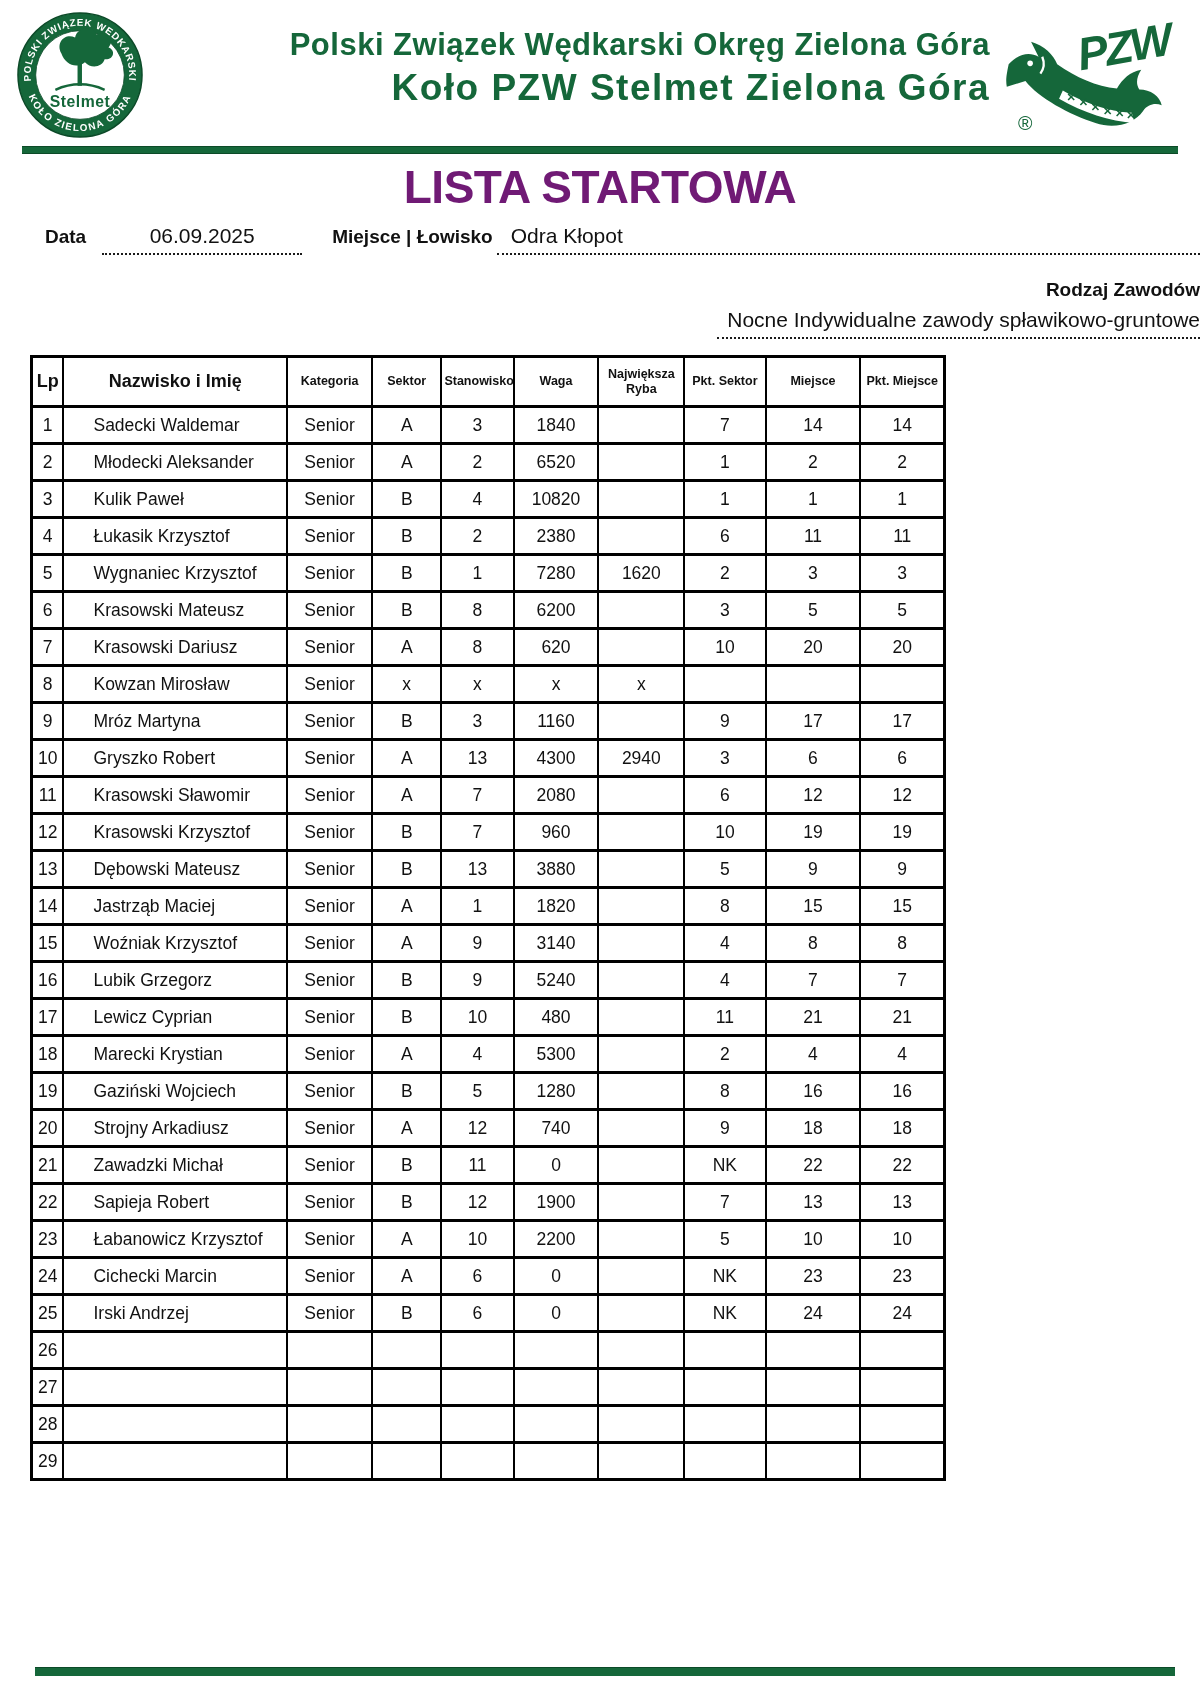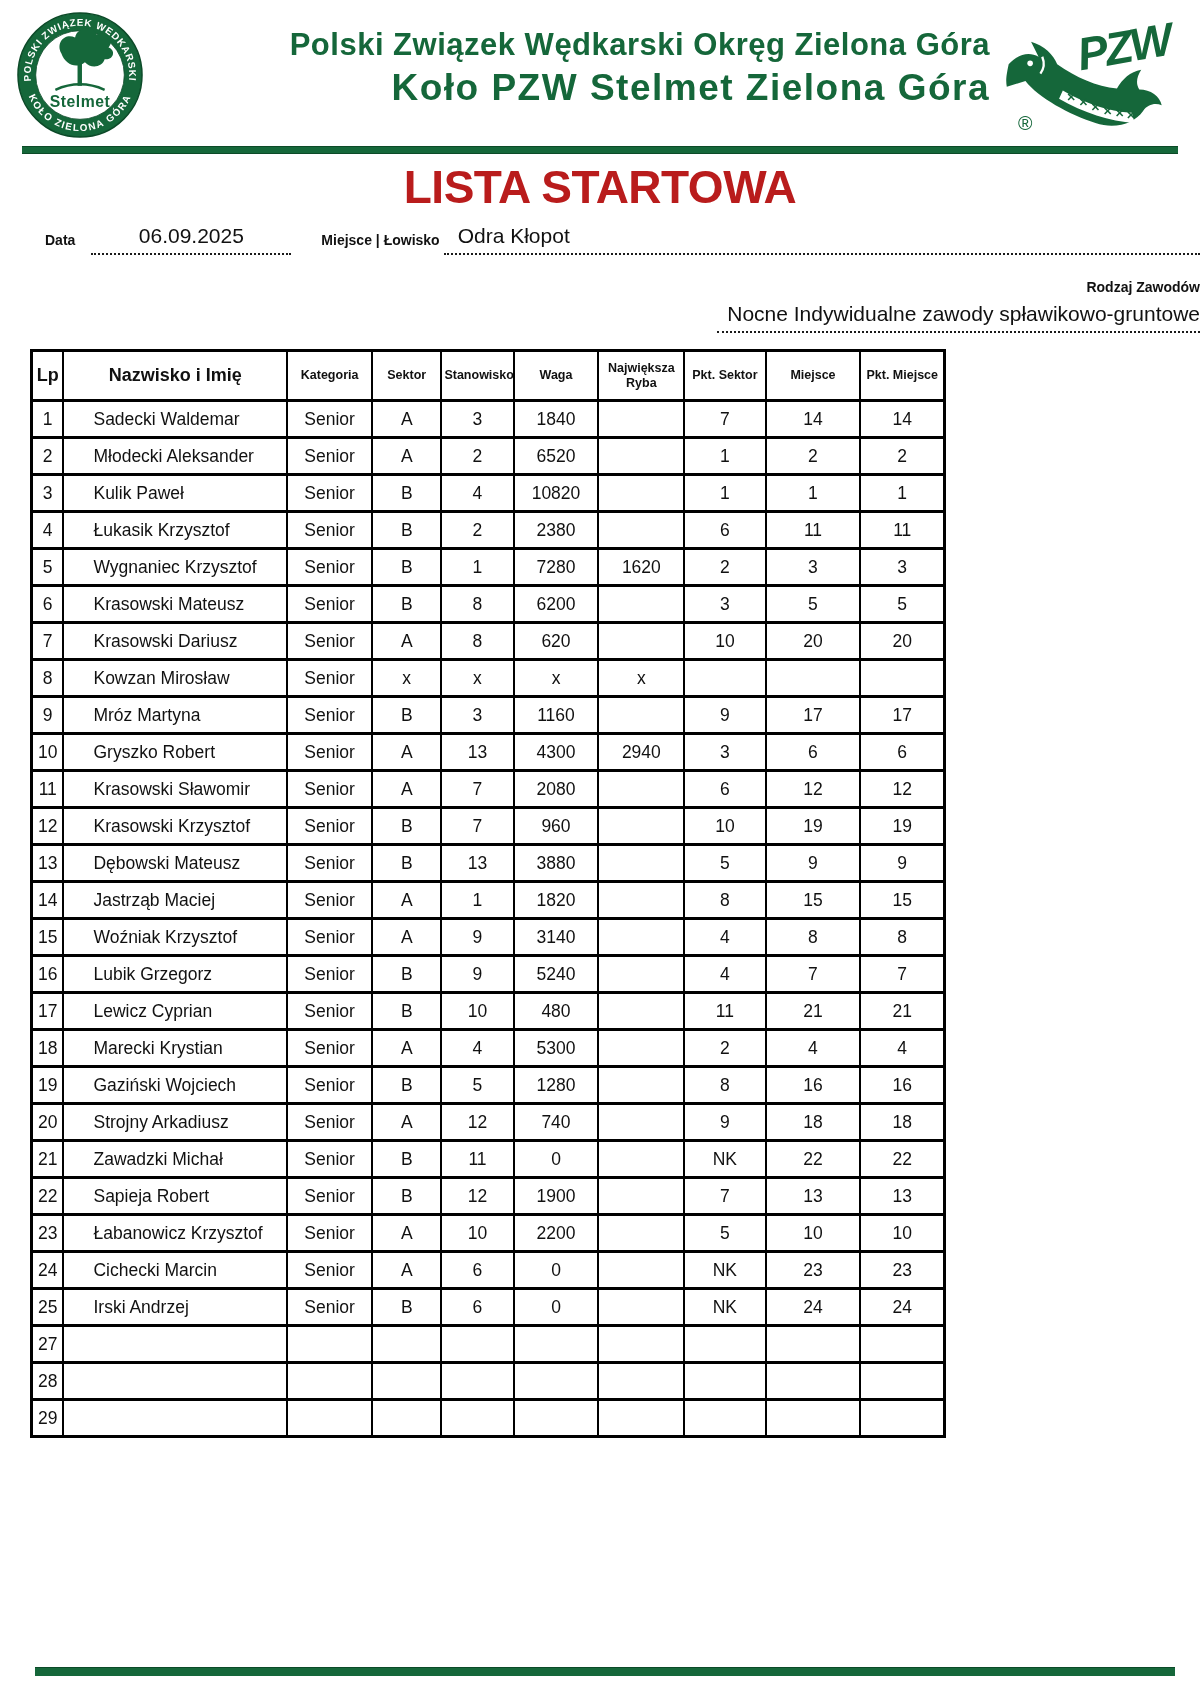--- a/index.html
+++ b/index.html
@@ -18,27 +18,27 @@
   .badge-arc { fill:#ffffff; font-size:10px; font-weight:bold; }
   .arc-top { letter-spacing:0.8px; }
   .arc-bot { letter-spacing:1.5px; }
   .badge-stelmet { fill:var(--green); font-size:16px; font-weight:bold; letter-spacing:0.5px; }
   .pzw-word { fill:var(--green); font-size:49px; font-weight:bold; font-style:italic; letter-spacing:-3px; }
   .reg-mark { fill:var(--green); font-size:21px; }
 
   .rule { height:8px; background:var(--green); border-top:1.5px solid #0c4a28; border-bottom:1.5px solid #0c4a28; margin:4px 22px 0 22px; }
 
   
-  .title { text-align:center; font-size:46px; font-weight:bold; letter-spacing:-0.5px; margin-top:6px; color:#b91c1c; }
+  .title { text-align:center; font-size:46px; font-weight:bold; letter-spacing:-0.5px; margin-top:6px; color:#701a75; }
 
   
   .frow { display:flex; align-items:flex-end; }
   .frow1 { margin:10px 0 0 45px; }
   .frow2 { margin:24px 0 0 50px;flex-direction:column; }
-  .flabel { font-weight:bold; font-size:14px; white-space:nowrap; padding-bottom:7px; }
+  .flabel { font-weight:bold; font-size:19px; white-space:nowrap; padding-bottom:7px; }
   .fline { border-bottom:2px dotted #1a1a1a; font-size:21px; padding-bottom:5px; white-space:nowrap; overflow:hidden; }
   .f-date { width:200px; margin-left:16px; text-align:center; }
   .lbl-place { margin-left:30px; }
   .f-place { flex:1 1 auto; margin-left:4px; padding-left:14px; }
   .f-type { flex:1 1 auto; margin-left:14px; padding-left:10px; }
 
   
   table.start { border-collapse:collapse; table-layout:fixed; width:916px; margin:16px 30px 0 30px; border:3px solid #000; }
   .start th, .start td { border-left:2px solid #000; border-right:2px solid #000; border-top:3px solid #000; border-bottom:3px solid #000; vertical-align:middle; text-align:center; overflow:hidden; }
   .start thead th { height:50px; font-size:12.5px; font-weight:bold; line-height:1.2; padding:2px; }
@@ -444,20 +444,32 @@
           <td>Senior</td>
           <td>B</td>
           <td>6</td>
           <td>0</td>
           <td></td>
           <td>NK</td>
           <td>24</td>
           <td>24</td>
         </tr>
         <tr>
+          <td>26</td>
+          <td class="name"></td>
+          <td></td>
+          <td></td>
+          <td></td>
+          <td></td>
+          <td></td>
+          <td></td>
+          <td></td>
+          <td></td>
+        </tr>
+        <tr>
           <td>27</td>
           <td class="name"></td>
           <td></td>
           <td></td>
           <td></td>
           <td></td>
           <td></td>
           <td></td>
           <td></td>
           <td></td>

